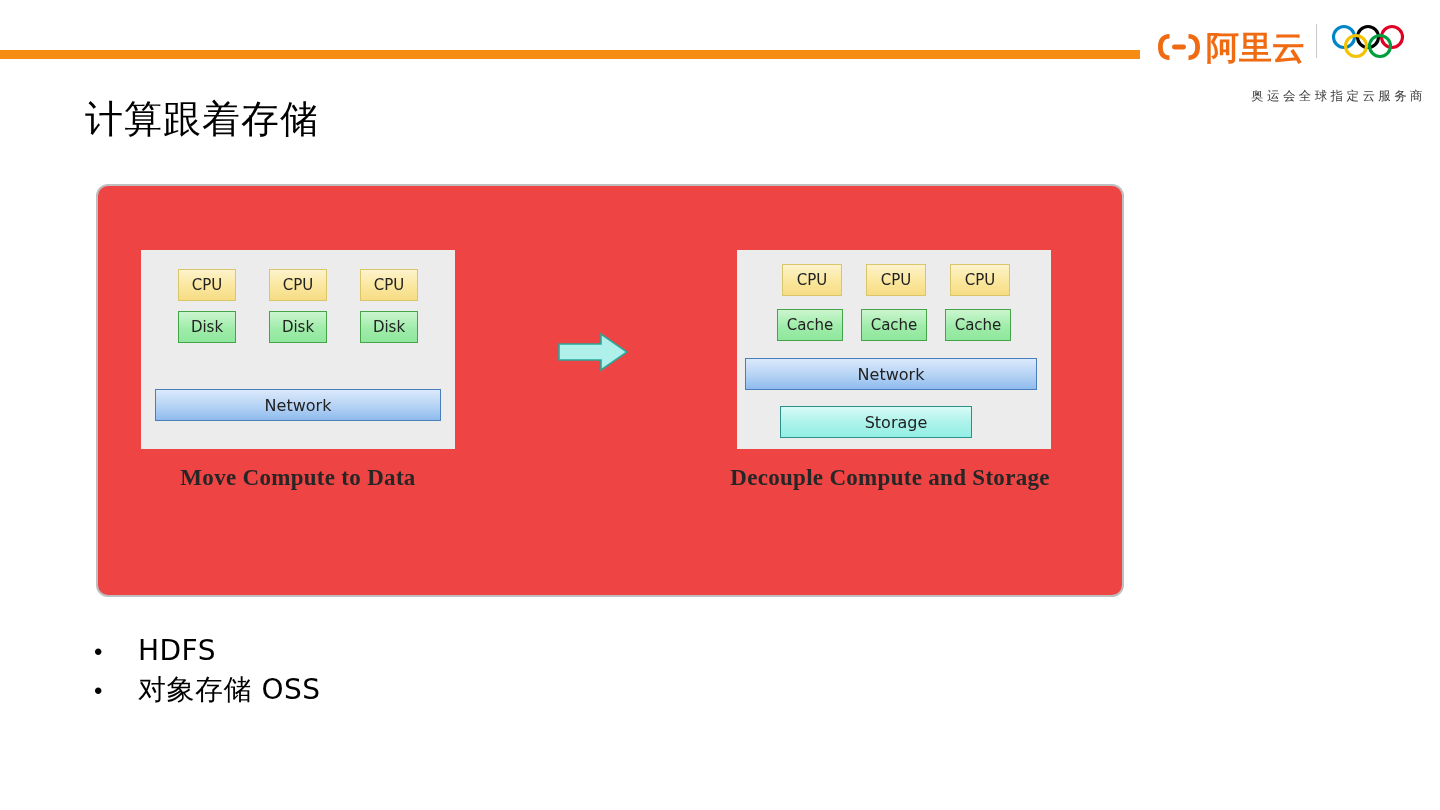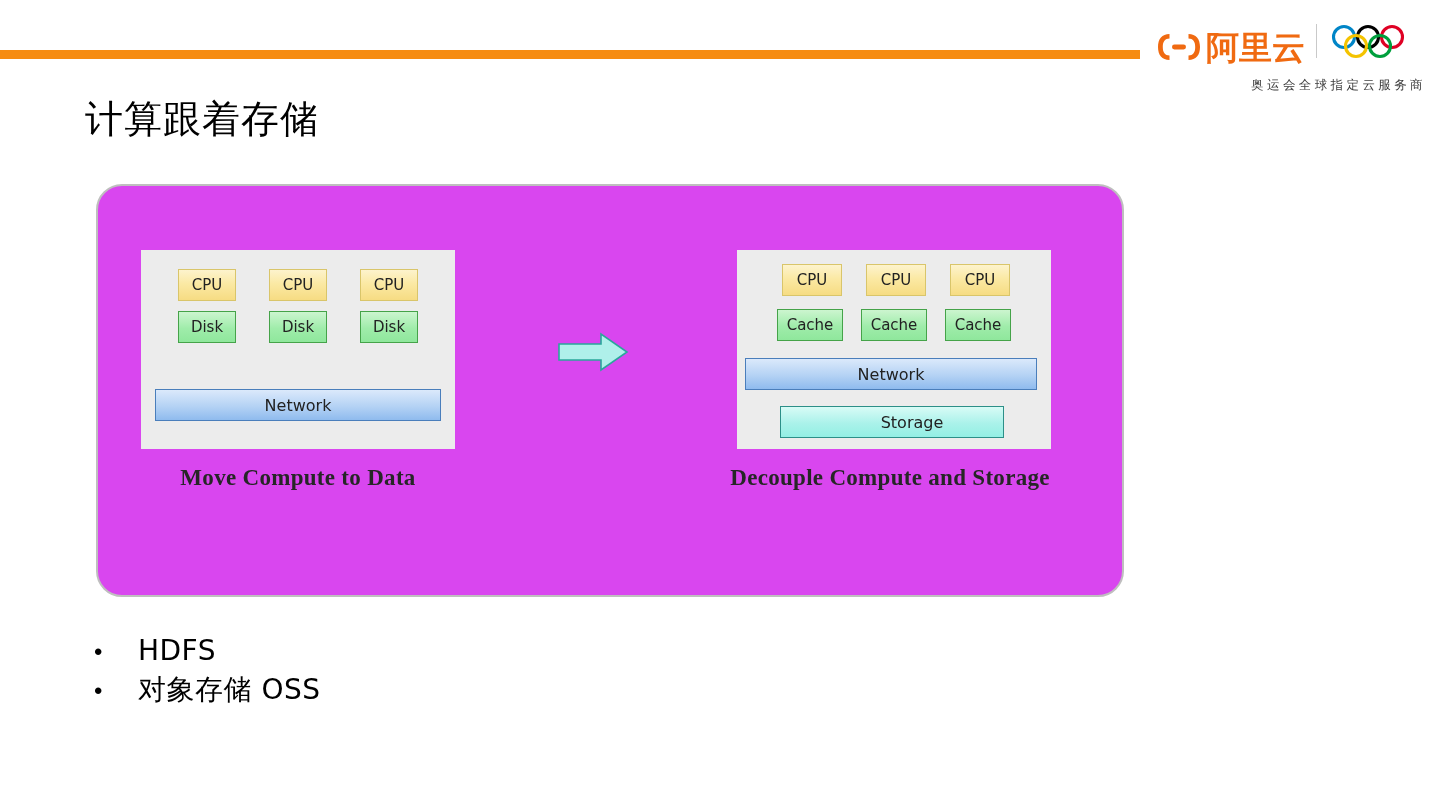--- a/index.html
+++ b/index.html
@@ -55,21 +55,21 @@
   .brand-divider {
     width: 1px;
     height: 34px;
     background: #c9c9c9;
     margin: 0 13px 0 11px;
   }
   .rings {
     display: block;
   }
   .brand-tagline {
-    margin-top: 7px;
+    margin-top: 18px;
     font-size: 12.5px;
     color: #3d3d3d;
     letter-spacing: 3.4px;
     text-align: right;
     white-space: nowrap;
     font-family: "DejaVu Sans", "Liberation Sans", sans-serif;
   }
 
   
   .slide-title {
@@ -84,23 +84,23 @@
   }
 
   
   .panel-frame {
     position: absolute;
     left: 96px;
     top: 184px;
     width: 1028px;
     height: 413px;
     border: 2px solid #bfbfbf;
-    border-radius: 26px;
+    border-radius: 12px;
     box-sizing: border-box;
-    background: #d946ef;
+    background: #ef4444;
   }
 
   
   .diagram {
     position: absolute;
     top: 64px;
   }
   .diagram.left  { left: 43px;  width: 314px; }
   .diagram.right { left: 639px; width: 314px; }
 
@@ -153,21 +153,21 @@
   .l-net   { left: 14px;  top: 139px; width: 286px; height: 32px; }
 
   
   .r-cpu1  { left: 45px;  top: 14px;  width: 60px; height: 32px; }
   .r-cpu2  { left: 129px; top: 14px;  width: 60px; height: 32px; }
   .r-cpu3  { left: 213px; top: 14px;  width: 60px; height: 32px; }
   .r-cac1  { left: 40px;  top: 59px;  width: 66px; height: 32px; }
   .r-cac2  { left: 124px; top: 59px;  width: 66px; height: 32px; }
   .r-cac3  { left: 208px; top: 59px;  width: 66px; height: 32px; }
   .r-net   { left: 8px;   top: 108px; width: 292px; height: 32px; }
-  .r-sto   { left: 43px;  top: 156px; width: 224px; height: 32px; padding-left: 40px; }
+  .r-sto   { left: 43px;  top: 156px; width: 192px; height: 32px; padding-left: 40px; }
 
   
   .arrow {
     position: absolute;
     left: 459px;
     top: 146px;
     width: 72px;
     height: 40px;
   }
 

